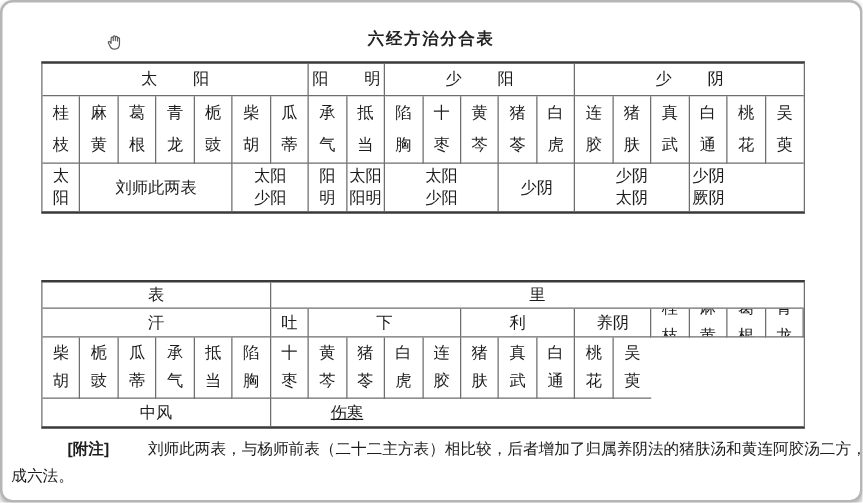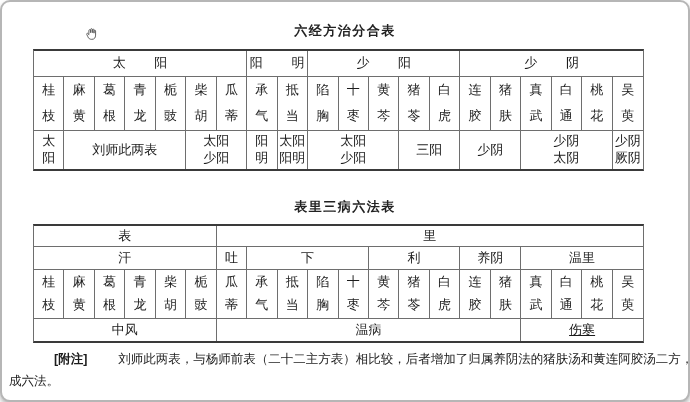--- a/index.html
+++ b/index.html
@@ -174,36 +174,32 @@
       </div>
       <div class="cell last-row">
         <div class="line">太阳</div>
         <div class="line">阳明</div>
       </div>
       <div class="cell last-row" style="grid-column: span 3;">
         <div class="line">太阳</div>
         <div class="line">少阳</div>
       </div>
       <div class="cell last-row" style="grid-column: span 2;">
-        <div class="line">三阳</div>
-      </div>
-      <div class="cell last-row" style="grid-column: span 2;">
         <div class="line">少阴</div>
       </div>
       <div class="cell last-row" style="grid-column: span 3;">
         <div class="line">少阴</div>
         <div class="line">太阴</div>
       </div>
       <div class="cell last-col last-row">
         <div class="line">少阴</div>
         <div class="line">厥阴</div>
       </div>
     </div>
 
-  <div class="title" id="title2">表里三病六法表</div>
 
   <div class="tbl" id="table2">
       <div class="cell" style="grid-column: span 6;">
         <div class="line">表</div>
       </div>
       <div class="cell last-col" style="grid-column: span 14;">
         <div class="line">里</div>
       </div>
       <div class="cell" style="grid-column: span 6;">
         <div class="line">汗</div>
@@ -213,23 +209,20 @@
       </div>
       <div class="cell" style="grid-column: span 4;">
         <div class="line">下</div>
       </div>
       <div class="cell" style="grid-column: span 3;">
         <div class="line">利</div>
       </div>
       <div class="cell" style="grid-column: span 2; font-family: Liberation Serif, serif;">
         <div class="line">养阴</div>
       </div>
-      <div class="cell last-col" style="grid-column: span 4;">
-        <div class="line">温里</div>
-      </div>
       <div class="cell frm2">
         <div class="line">桂</div>
         <div class="line">枝</div>
       </div>
       <div class="cell frm2">
         <div class="line">麻</div>
         <div class="line">黄</div>
       </div>
       <div class="cell frm2">
         <div class="line">葛</div>
@@ -298,23 +291,20 @@
       <div class="cell frm2">
         <div class="line">桃</div>
         <div class="line">花</div>
       </div>
       <div class="cell frm2 last-col">
         <div class="line">吴</div>
         <div class="line">萸</div>
       </div>
       <div class="cell last-row" style="grid-column: span 6; justify-content: center;">
         <div class="line">中风</div>
-      </div>
-      <div class="cell last-row" style="grid-column: span 10;">
-        <div class="line">温病</div>
       </div>
       <div class="cell last-col last-row" style="grid-column: span 4; text-decoration: underline;">
         <div class="line">伤寒</div>
       </div>
     </div>
 
   <div class="fn" id="fn-line1">
     <span class="fn-label">[附注]</span><span>刘师此两表，与杨师前表（二十二主方表）相比较，后者增加了归属养阴法的猪肤汤和黄连阿胶汤二方，五法因</span>
   </div>
   <div class="fn" id="fn-line2">成六法。</div>

